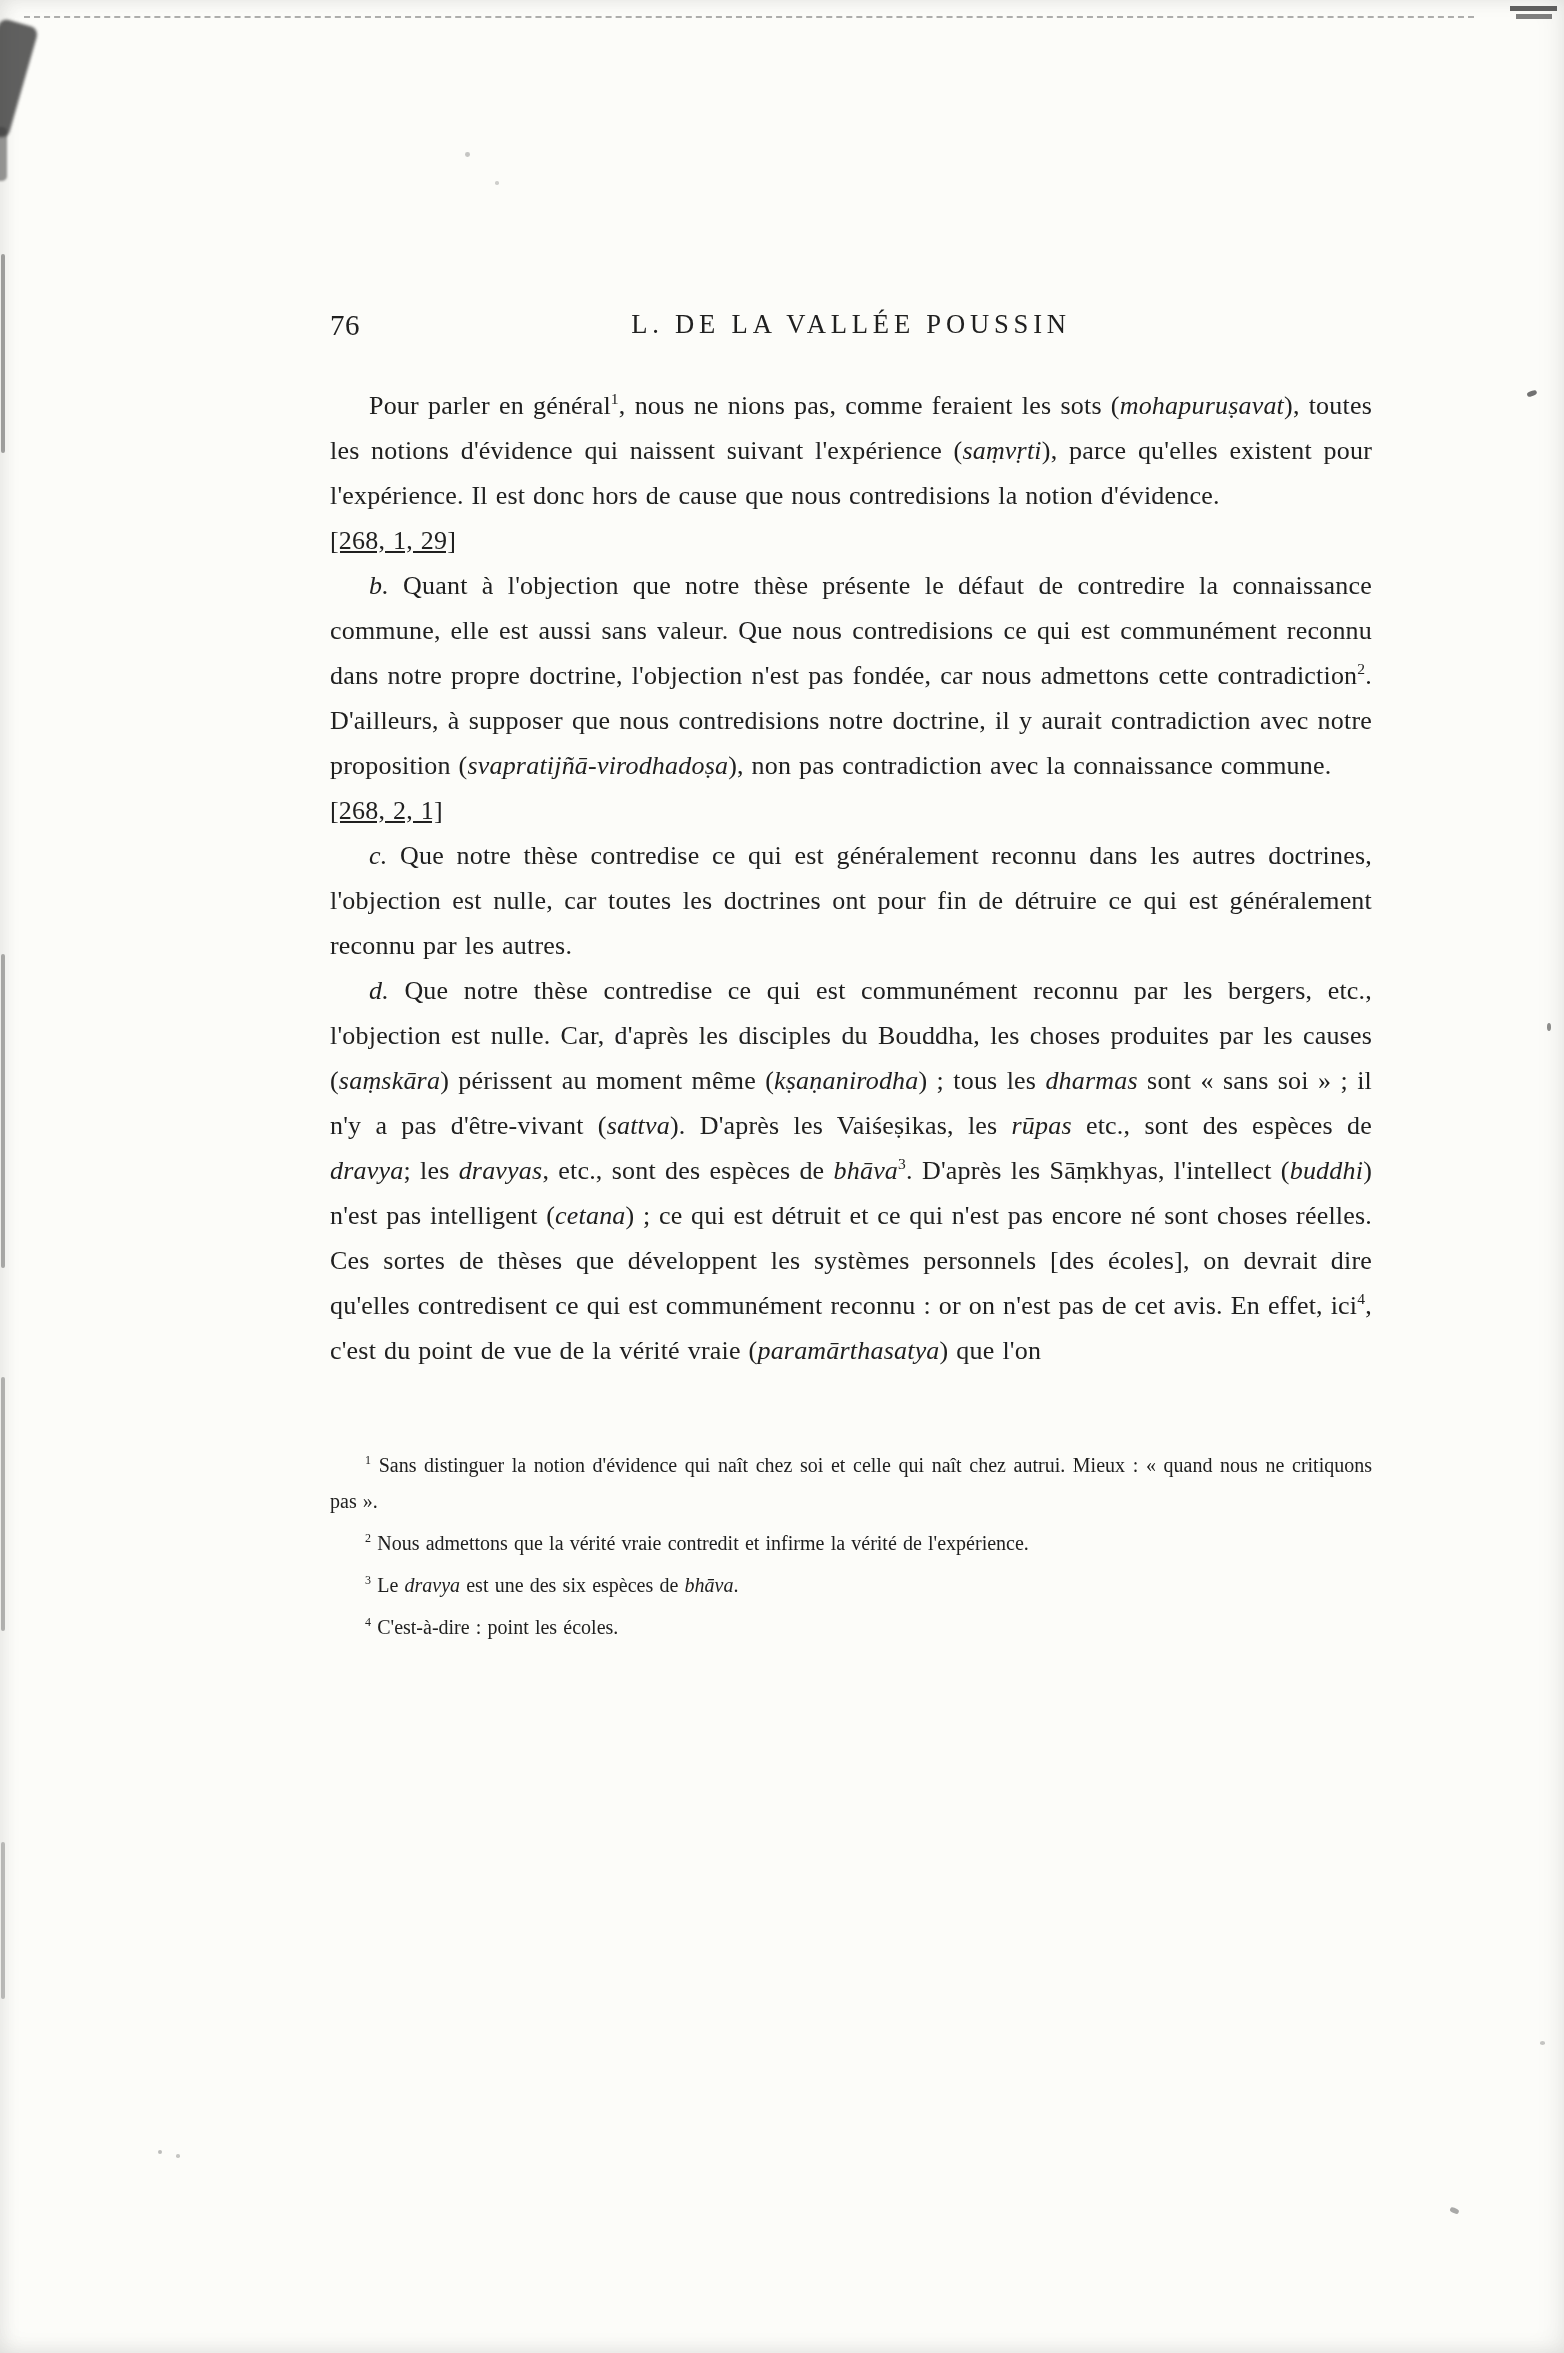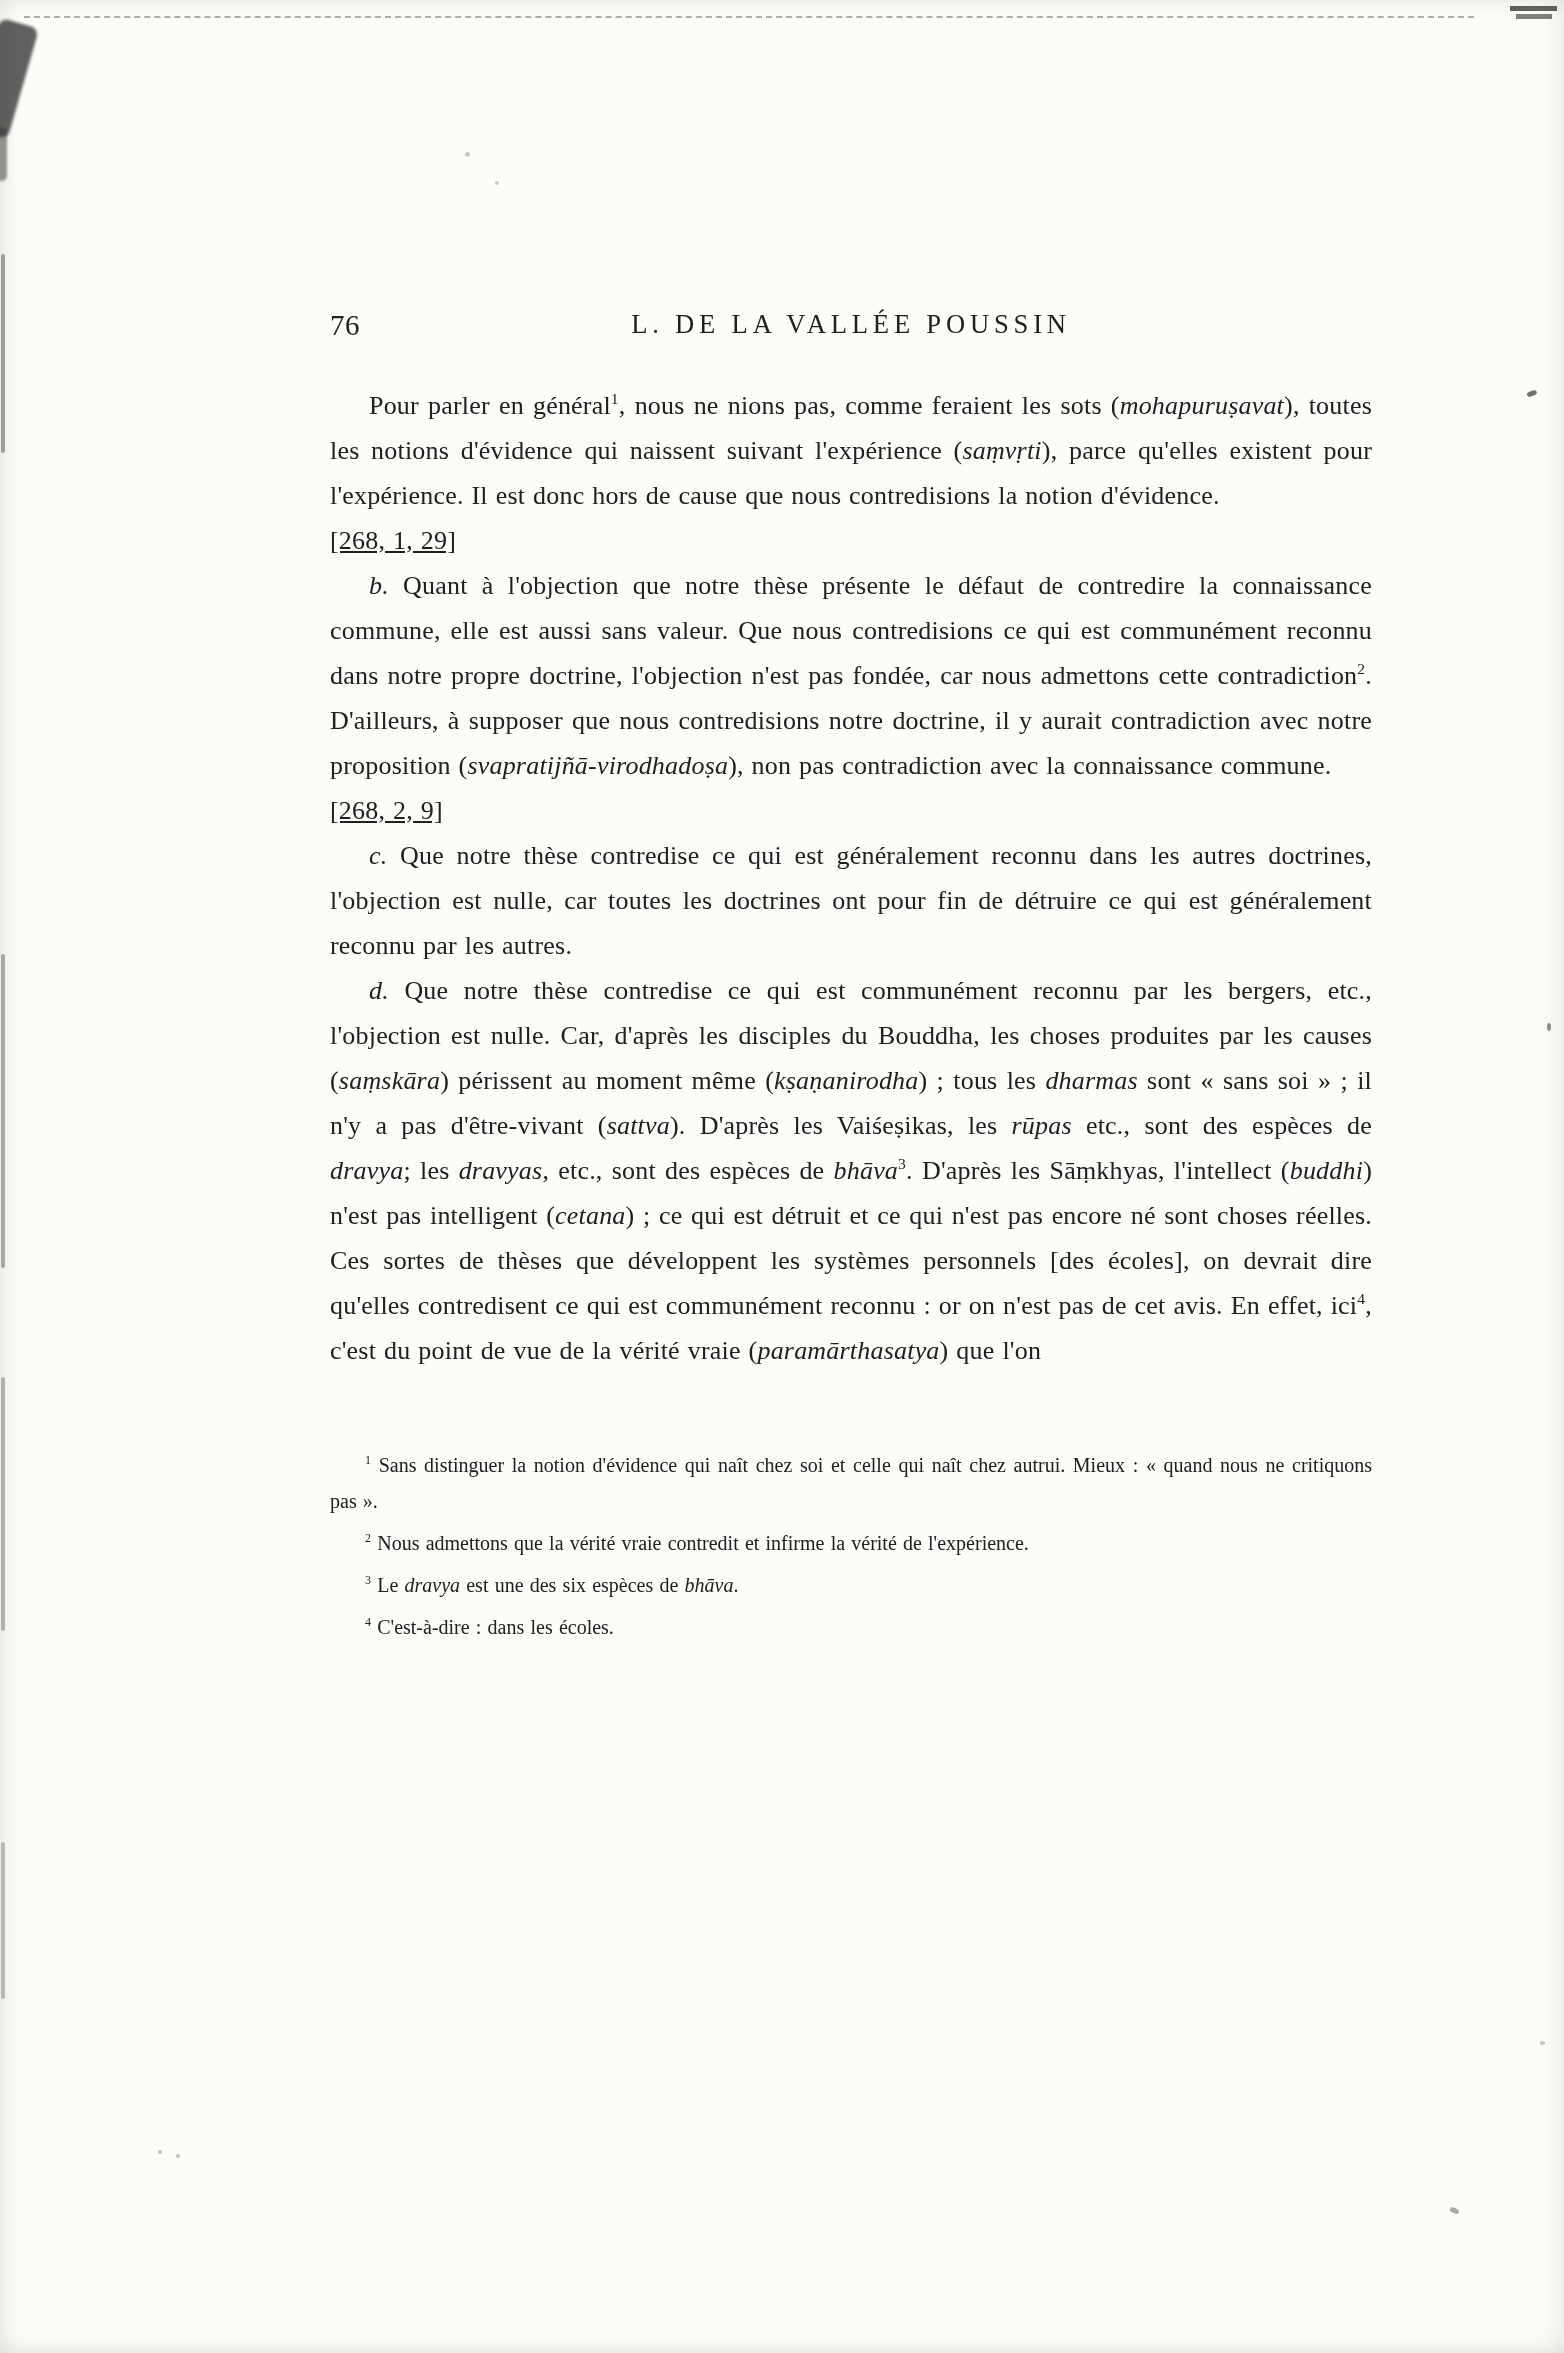--- a/index.html
+++ b/index.html
@@ -141,28 +141,28 @@
 
     <div class="page-header">
       <span class="page-number">76</span>
       <span class="running-title">L. DE LA VALLÉE POUSSIN</span>
     </div>
 
     <div class="page-body">
         <p class="para indented"><span>Pour parler en général</span><sup>1</sup><span>, nous ne nions pas, comme feraient les sots (</span><em>mohapuruṣavat</em><span>), toutes les notions d'évidence qui naissent suivant l'expérience (</span><em>saṃvṛti</em><span>), parce qu'elles existent pour l'expérience. Il est donc hors de cause que nous contredisions la notion d'évidence.</span></p>
         <p class="para ref-line"><span>[268, 1, 29]</span></p>
         <p class="para indented"><em>b.</em><span> Quant à l'objection que notre thèse présente le défaut de contredire la connaissance commune, elle est aussi sans valeur. Que nous contredisions ce qui est communément reconnu dans notre propre doctrine, l'objection n'est pas fondée, car nous admettons cette contradiction</span><sup>2</sup><span>. D'ailleurs, à supposer que nous contredisions notre doctrine, il y aurait contradiction avec notre proposition (</span><em>svapratijñā-virodhadoṣa</em><span>), non pas contradiction avec la connaissance commune.</span></p>
-        <p class="para ref-line"><span>[268, 2, 9]</span></p>
+        <p class="para ref-line"><span>[268, 2, 1]</span></p>
         <p class="para indented"><em>c.</em><span> Que notre thèse contredise ce qui est généralement reconnu dans les autres doctrines, l'objection est nulle, car toutes les doctrines ont pour fin de détruire ce qui est généralement reconnu par les autres.</span></p>
         <p class="para indented"><em>d.</em><span> Que notre thèse contredise ce qui est communément reconnu par les bergers, etc., l'objection est nulle. Car, d'après les disciples du Bouddha, les choses produites par les causes (</span><em>saṃskāra</em><span>) périssent au moment même (</span><em>kṣaṇanirodha</em><span>) ; tous les </span><em>dharmas</em><span> sont « sans soi » ; il n'y a pas d'être-vivant (</span><em>sattva</em><span>). D'après les Vaiśeṣikas, les </span><em>rūpas</em><span> etc., sont des espèces de </span><em>dravya</em><span>; les </span><em>dravyas</em><span>, etc., sont des espèces de </span><em>bhāva</em><sup>3</sup><span>. D'après les Sāṃkhyas, l'intellect (</span><em>buddhi</em><span>) n'est pas intelligent (</span><em>cetana</em><span>) ; ce qui est détruit et ce qui n'est pas encore né sont choses réelles. Ces sortes de thèses que développent les systèmes personnels [des écoles], on devrait dire qu'elles contredisent ce qui est communément reconnu : or on n'est pas de cet avis. En effet, ici</span><sup>4</sup><span>, c'est du point de vue de la vérité vraie (</span><em>paramārthasatya</em><span>) que l'on</span></p>
       </div>
 
     <div class="footnotes">
         <p class="footnote"><sup>1</sup> <span>Sans distinguer la notion d'évidence qui naît chez soi et celle qui naît chez autrui. Mieux : « quand nous ne critiquons pas ».</span></p>
         <p class="footnote"><sup>2</sup> <span>Nous admettons que la vérité vraie contredit et infirme la vérité de l'expérience.</span></p>
         <p class="footnote"><sup>3</sup> <span>Le </span><em>dravya</em><span> est une des six espèces de </span><em>bhāva</em><span>.</span></p>
-        <p class="footnote"><sup>4</sup> <span>C'est-à-dire : dans les écoles.</span></p>
+        <p class="footnote"><sup>4</sup> <span>C'est-à-dire : point les écoles.</span></p>
       </div>
 
   </div>
 
 </div>
 
 
 </body></html>

